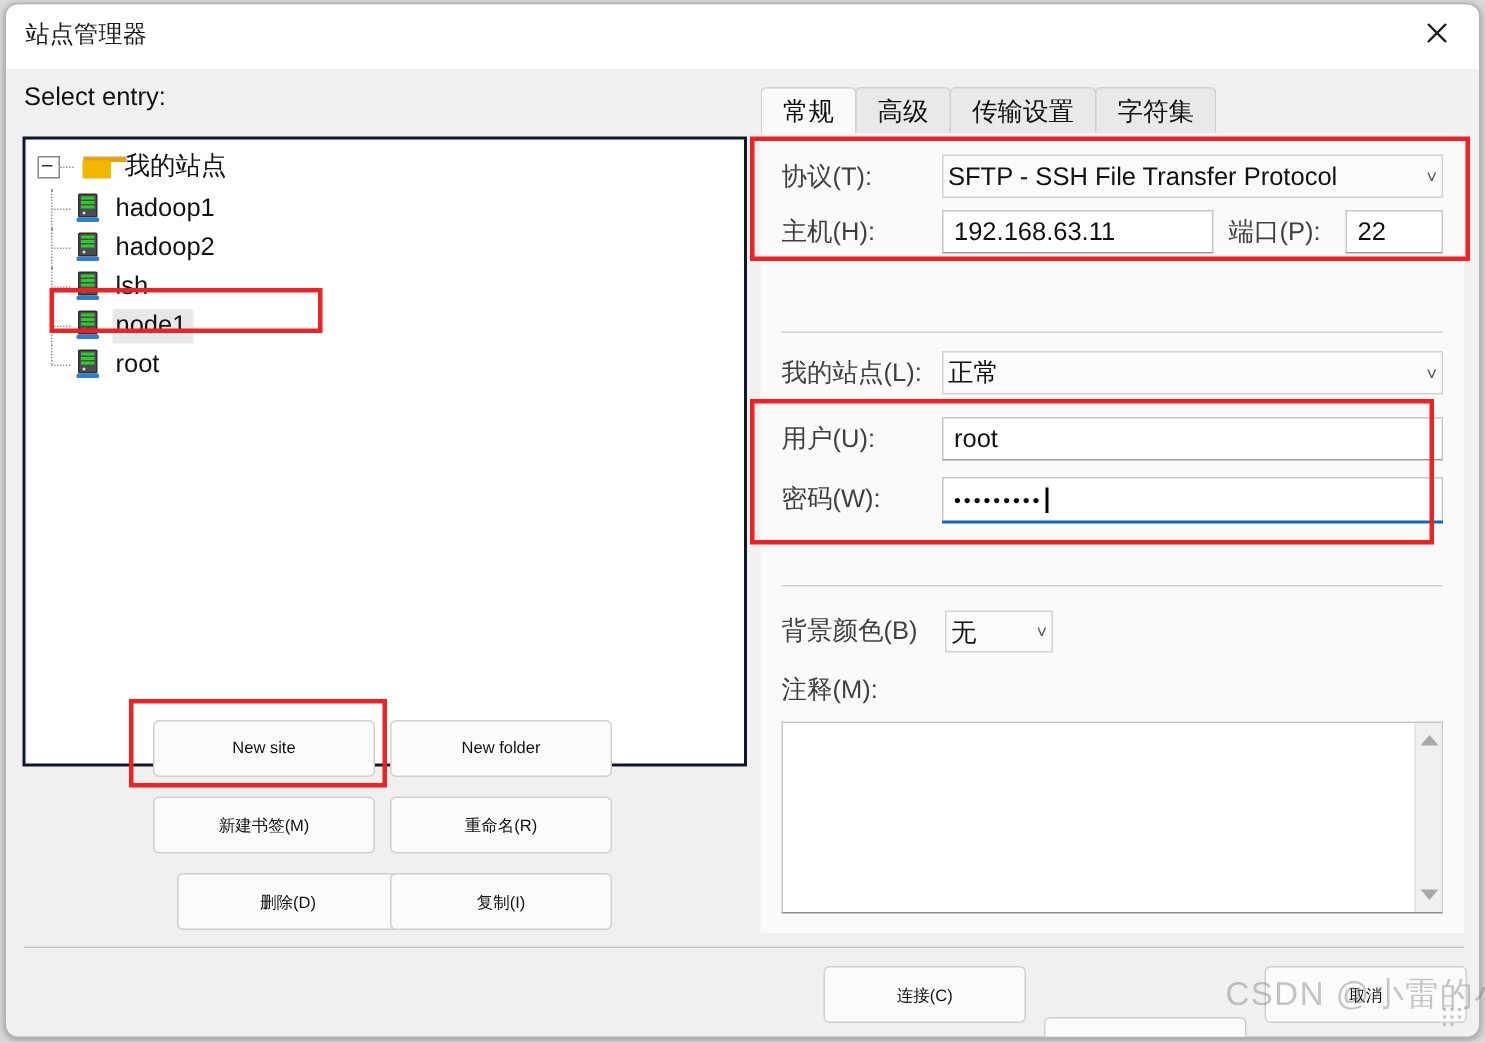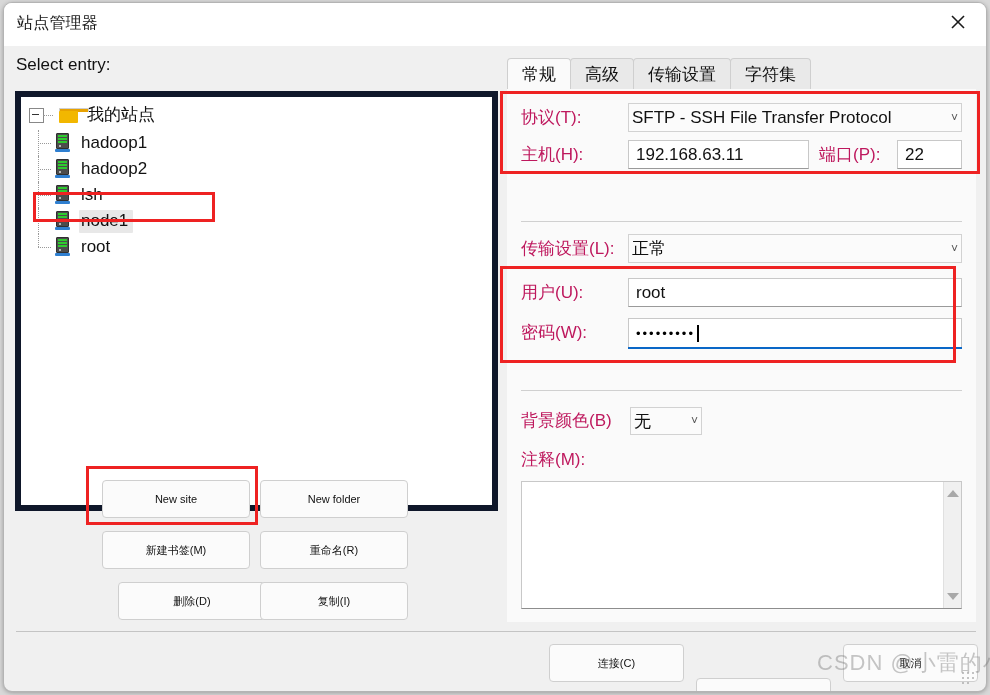--- a/index.html
+++ b/index.html
@@ -66,21 +66,21 @@
     font-size: 17px;
     color: #111;
   }
   .tree-box {
     position: absolute;
     left: 11px;
     top: 88px;
     width: 483px;
     height: 420px;
     background: #ffffff;
-    border: 6px solid #0f172a;
+    border: 2px solid #0f172a;
     box-sizing: border-box;
     overflow: hidden;
   }
   .tree-row {
     position: relative;
     height: 26px;
     display: flex;
     align-items: center;
     font-size: 17px;
     color: #111;
@@ -245,21 +245,21 @@
     background: #fafafa;
     box-sizing: border-box;
   }
   .field-row {
     position: absolute;
     display: flex;
     align-items: center;
   }
   .field-label {
     font-size: 17px;
-    color: #be185d;
+    color: #404040;
     white-space: nowrap;
   }
   .tinput {
     background: #ffffff;
     border: 1px solid #c8c8c8;
     border-bottom-color: #9a9a9a;
     box-sizing: border-box;
     font-size: 17px;
     color: #111;
     padding: 2px 7px;
@@ -518,21 +518,21 @@
       <div class="field-row" style="left:312px;top:54px;">
         <span class="field-label">端口(P):</span>
       </div>
       <div class="tinput" style="position:absolute;left:390px;top:51px;width:65px;">
         <span>22</span>
       </div>
 
       <div class="sep" style="left:14px;top:132px;width:441px;"></div>
 
       <div class="field-row" style="left:14px;top:148px;">
-        <span class="field-label" style="width:107px;">传输设置(L):</span>
+        <span class="field-label" style="width:107px;">我的站点(L):</span>
       </div>
       <div class="tselect" style="position:absolute;left:121px;top:145px;width:334px;">
         <span>正常</span>
         <span class="chev">˅</span>
       </div>
 
       <div class="field-row" style="left:14px;top:192px;">
         <span class="field-label" style="width:107px;">用户(U):</span>
       </div>
       <div class="tinput" style="position:absolute;left:121px;top:189px;width:334px;">

